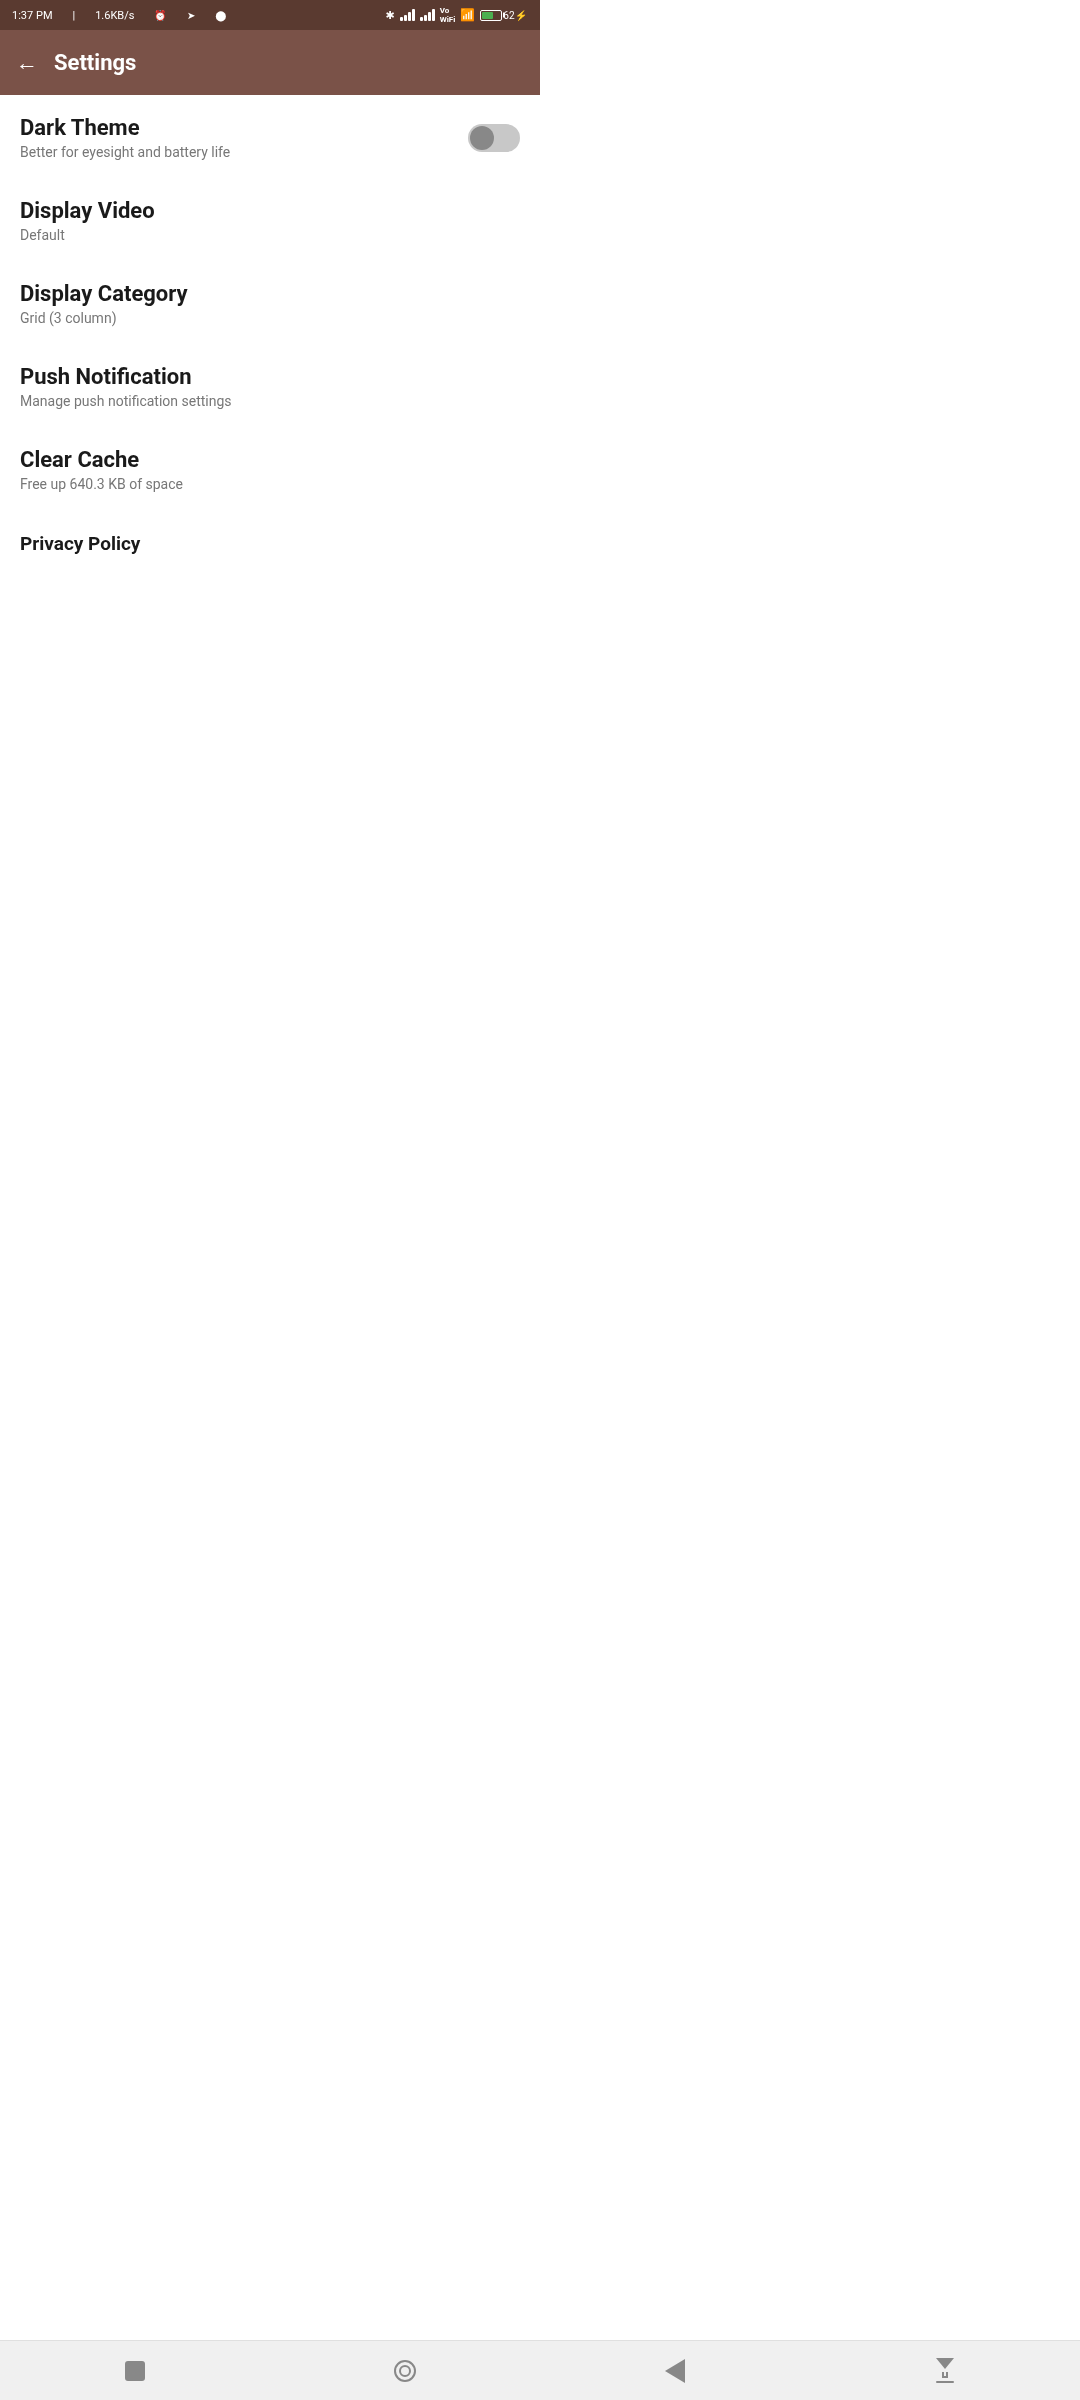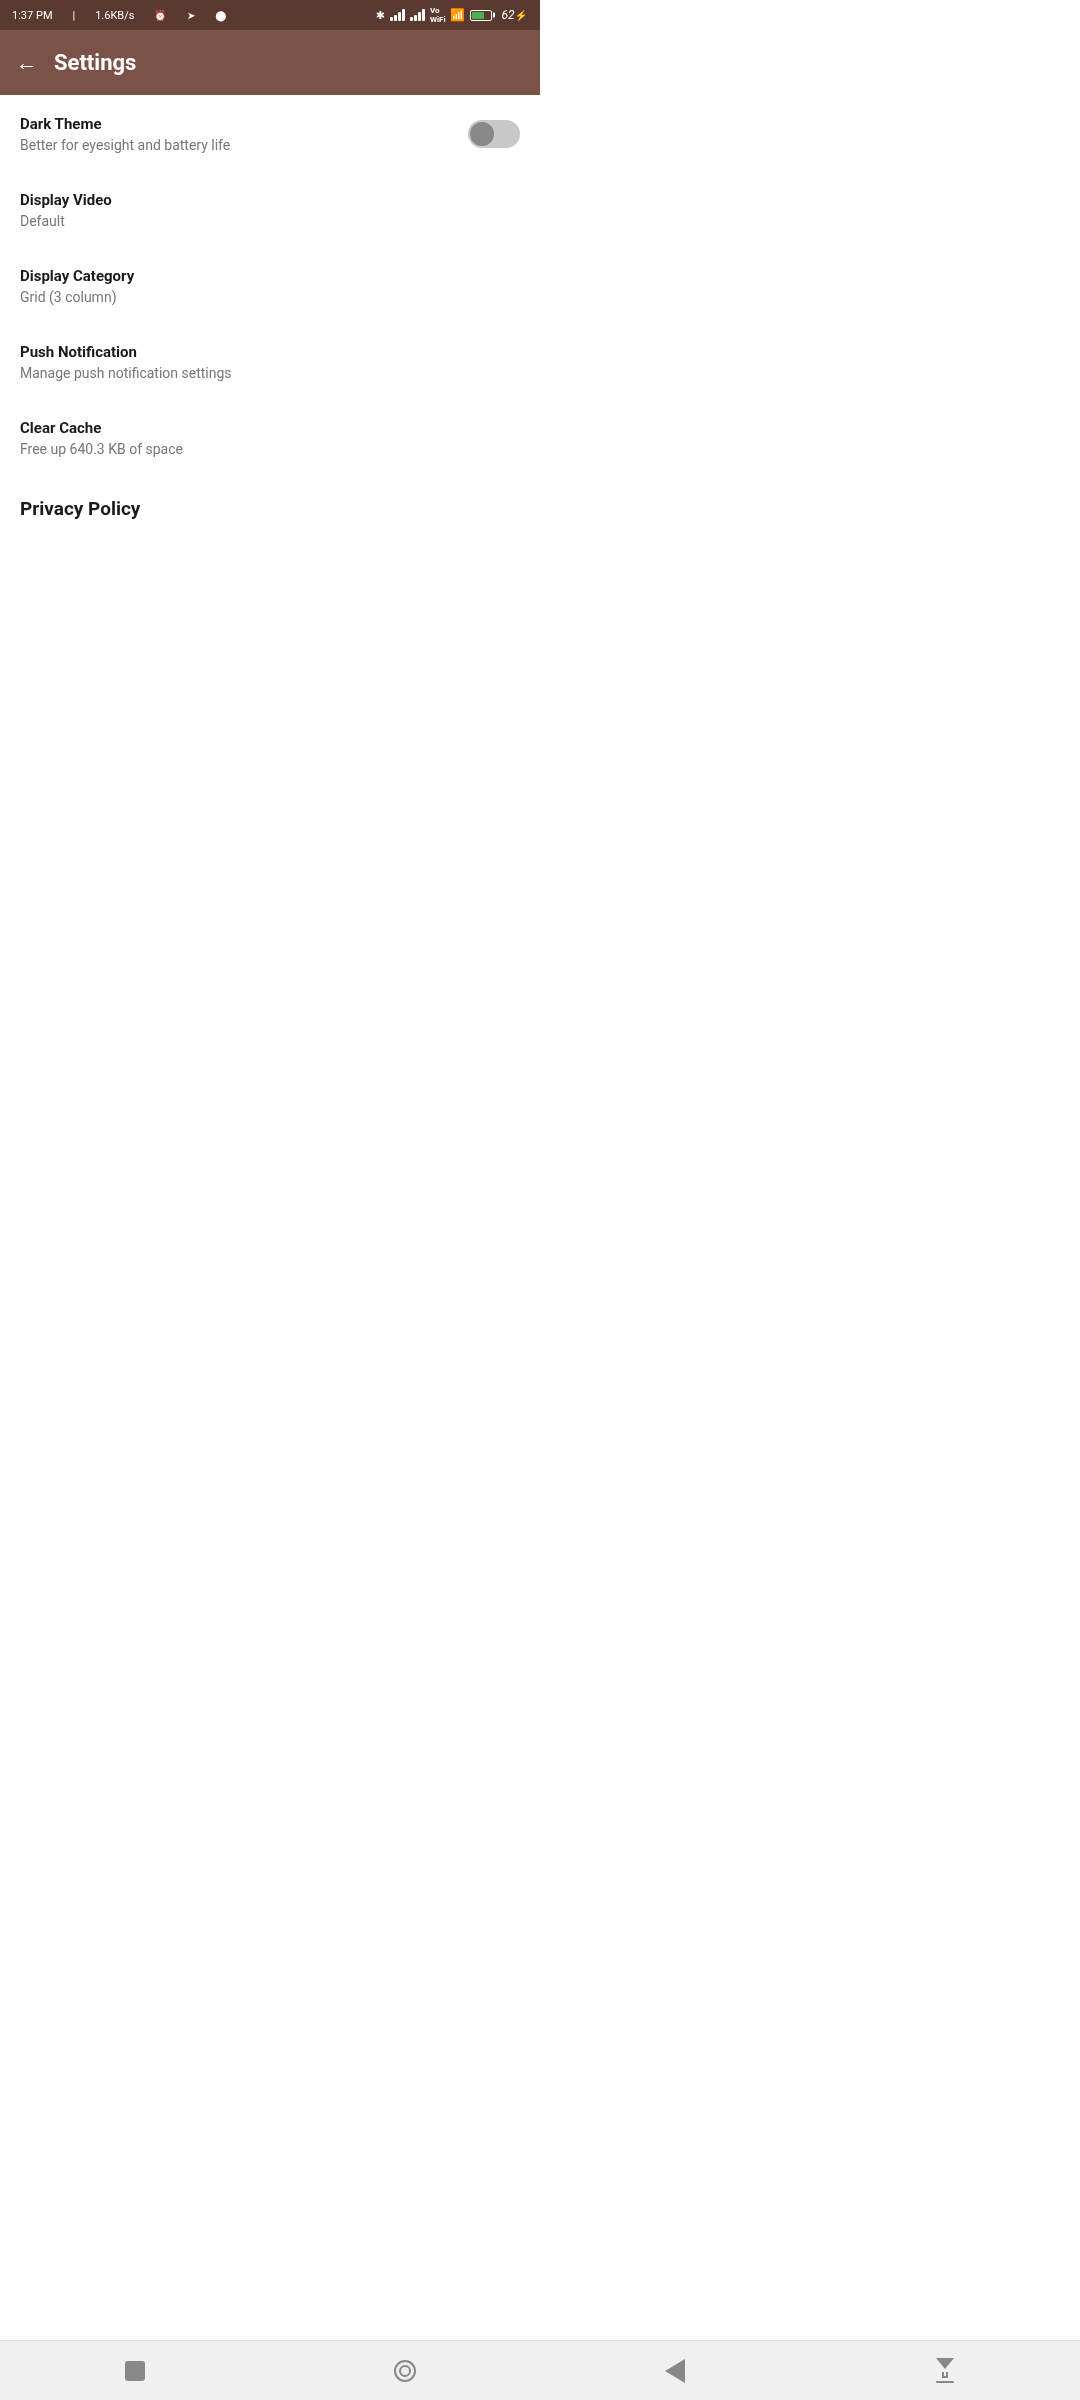--- a/index.html
+++ b/index.html
@@ -123,21 +123,21 @@
       align-items: center;
       justify-content: space-between;
       padding: 20px 20px 18px 20px;
     }
 
     .settings-item-content {
       flex: 1;
     }
 
     .settings-item-title {
-      font-size: 15px;
+      font-size: 22px;
       font-weight: 700;
       color: #1a1a1a;
       margin-bottom: 4px;
     }
 
     .settings-item-subtitle {
       font-size: 14px;
       color: #777777;
       font-weight: 400;
     }
@@ -284,21 +284,21 @@
       <div class="signal-bar" style="height:6px;"></div>
       <div class="signal-bar" style="height:9px;"></div>
       <div class="signal-bar" style="height:12px;"></div>
     </div>
     <span style="color:#ffffff; font-size:8px; font-weight:bold;">Vo<br>WiFi</span>
     <span style="color:#ffffff; font-size:12px;">📶</span>
     <div class="battery-indicator">
       <div class="battery-box">
         <div class="battery-fill"></div>
       </div>
-      <span style="color:#ffffff; font-size:12px; margin-left:8px;font-style:italic;">62</span>
+      <span style="color:#ffffff; font-size:10px; margin-left:0;">62</span>
       <span style="color:#ffffff; font-size:10px;">⚡</span>
     </div>
   </div>
 </div>
 
 <div class="toolbar">
   <span class="back-arrow">←</span>
   <span class="toolbar-title">Settings</span>
 </div>
 

